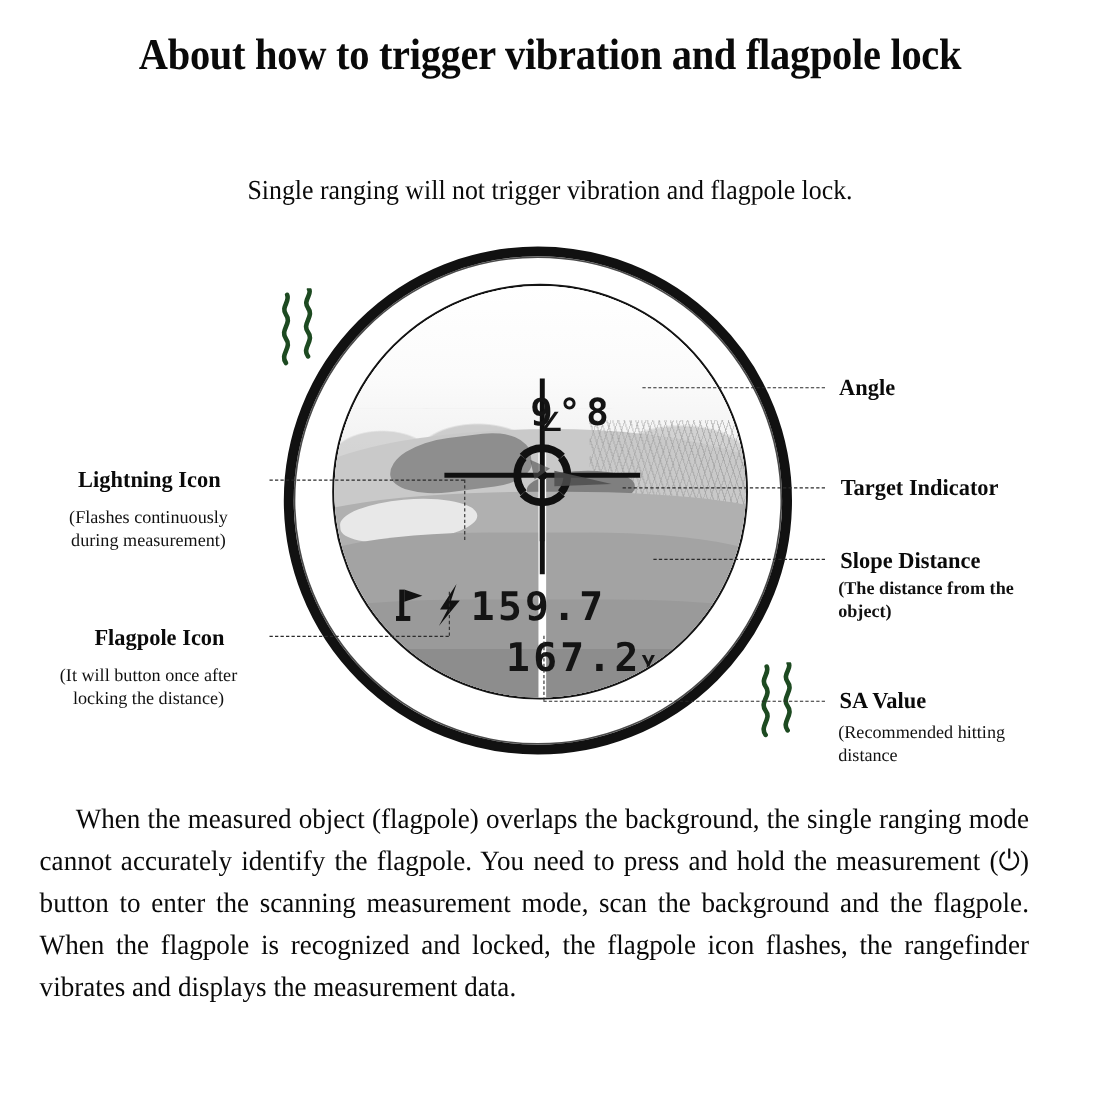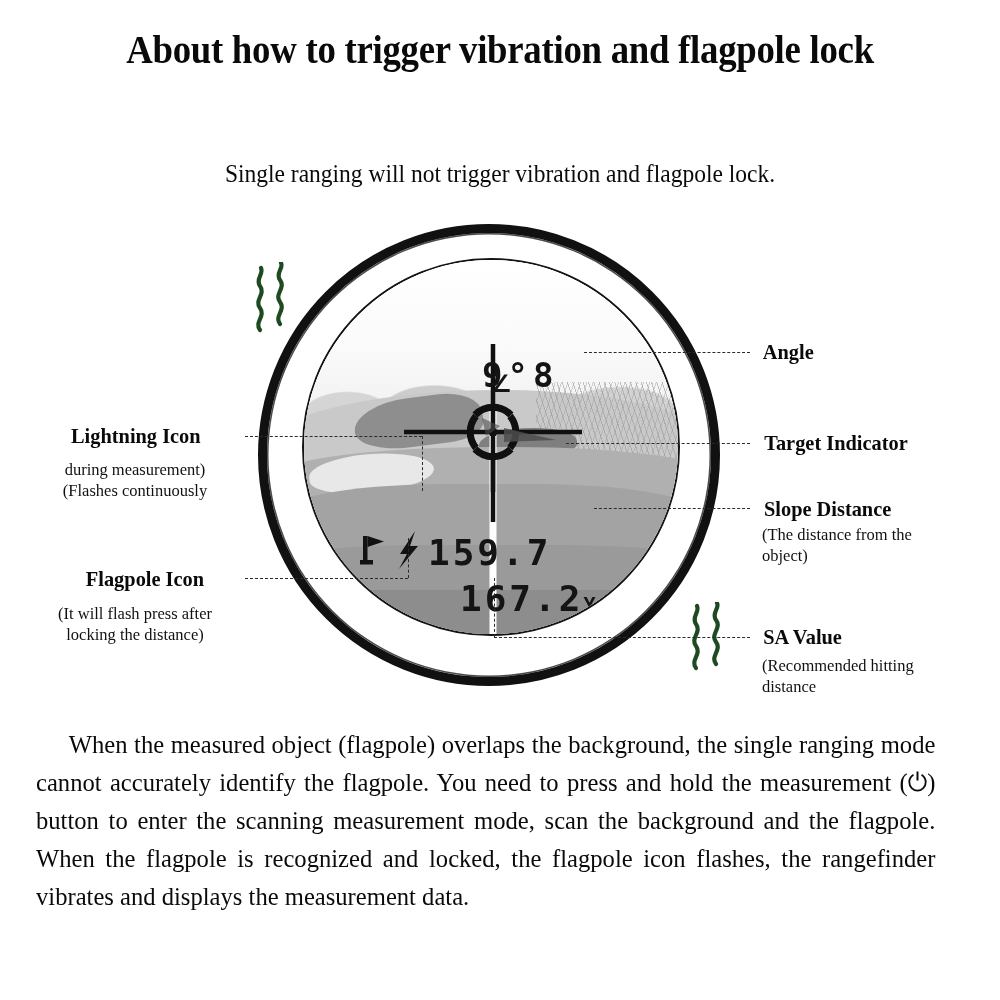--- a/index.html
+++ b/index.html
@@ -267,36 +267,36 @@
 <div class="dash-h" style="left:494px;top:637px;width:256px;"></div>
 
 <div class="dash-h" style="left:245px;top:436px;width:177px;"></div>
 <div class="dash-v" style="left:422px;top:436px;height:55px;"></div>
 
 <div class="dash-h" style="left:245px;top:578px;width:163px;"></div>
 <div class="dash-v" style="left:408px;top:538px;height:40px;"></div>
 
 <div class="lbl-main" style="left:69px;top:423px;">Lightning Icon</div>
 <div class="lbl-sub center" style="left:26px;top:459px;width:218px;">
+  <div>(Flashes continuously</div>
   <div>during measurement)</div>
-  <div>(Flashes continuously</div>
 </div>
 
 <div class="lbl-main" style="left:84px;top:566px;">Flagpole Icon</div>
 <div class="lbl-sub center" style="left:26px;top:603px;width:218px;">
-  <div>(It will flash press after</div>
+  <div>(It will button once after</div>
   <div>locking the distance)</div>
 </div>
 
 <div class="lbl-main" style="left:762px;top:339px;">Angle</div>
 
 <div class="lbl-main" style="left:762px;top:430px;">Target Indicator</div>
 
 <div class="lbl-main" style="left:762px;top:496px;">Slope Distance</div>
-<div class="lbl-sub" style="left:762px;top:524px;width:225px;">
+<div class="lbl-sub" style="left:762px;top:524px;width:225px;font-weight:bold;">
   <div>(The distance from the</div>
   <div>object)</div>
 </div>
 
 <div class="lbl-main" style="left:762px;top:624px;">SA Value</div>
 <div class="lbl-sub" style="left:762px;top:655px;width:225px;font-family:Liberation Serif, serif;">
   <div>(Recommended hitting</div>
   <div>distance</div>
 </div>
 

